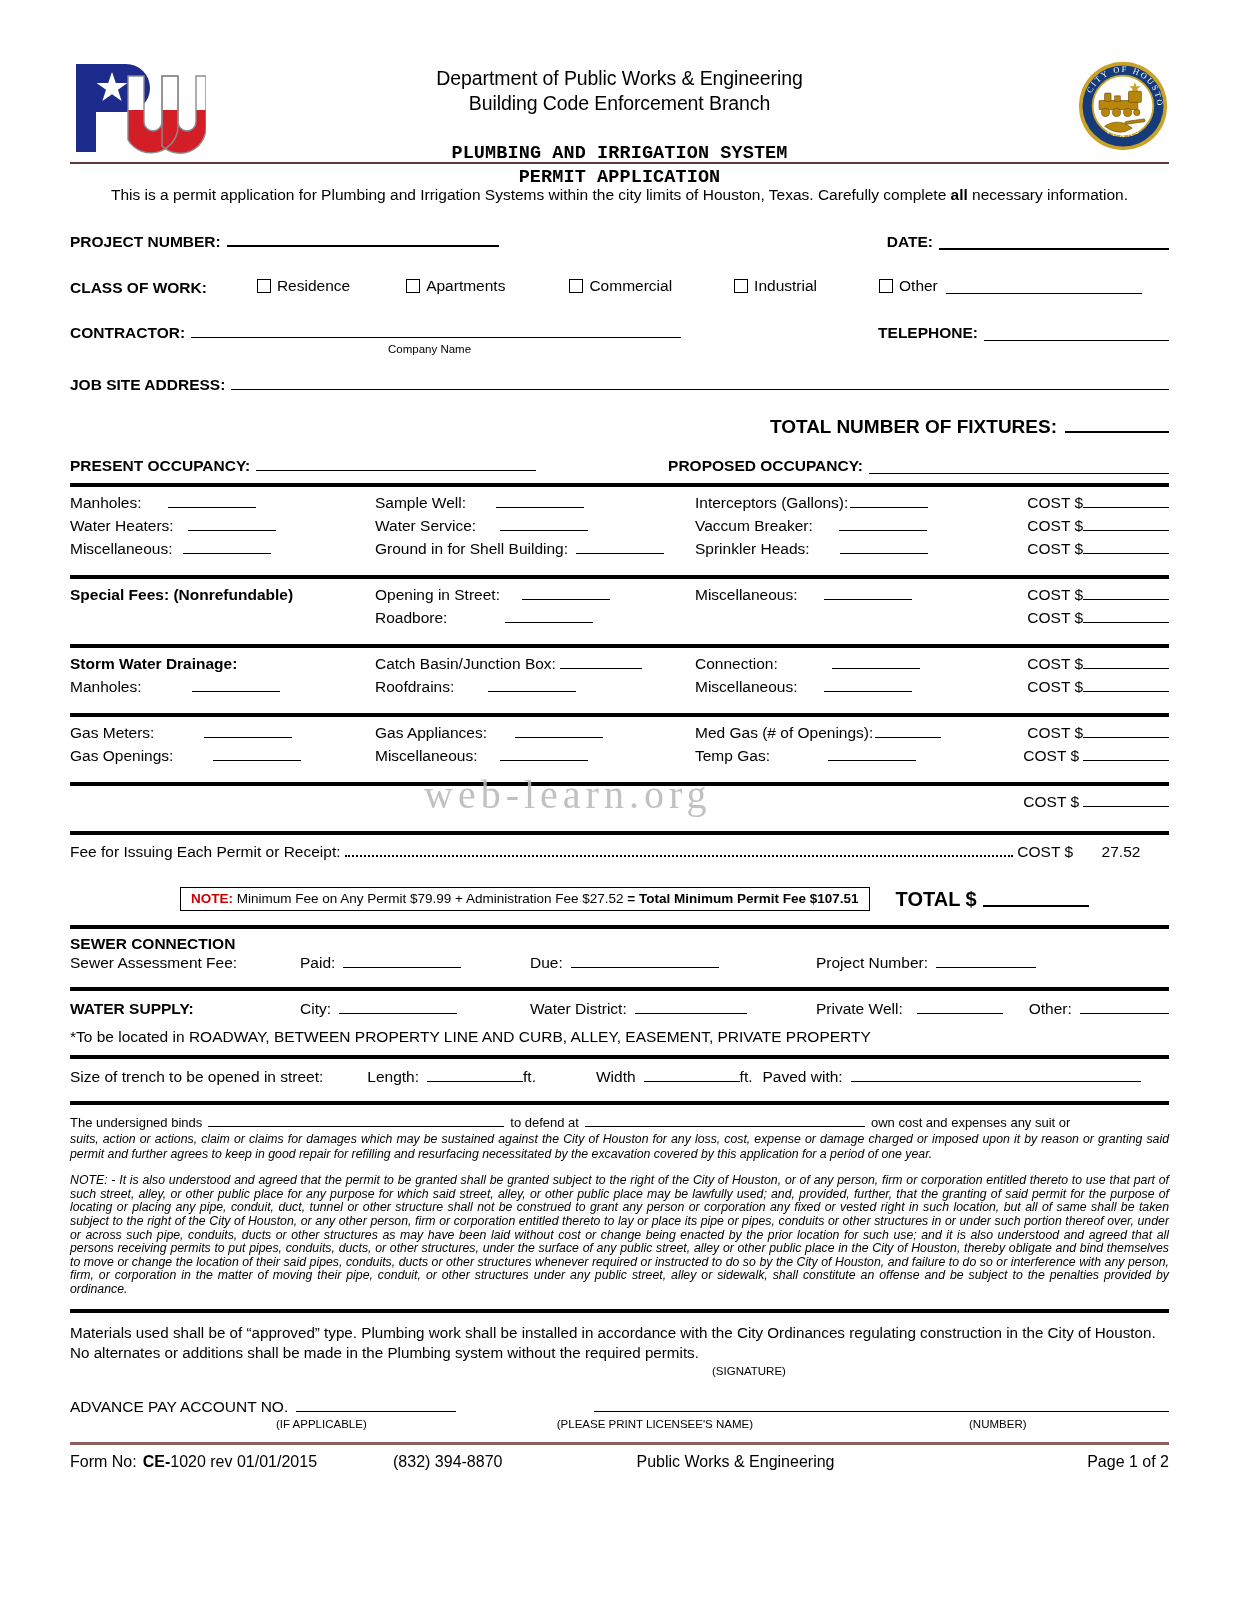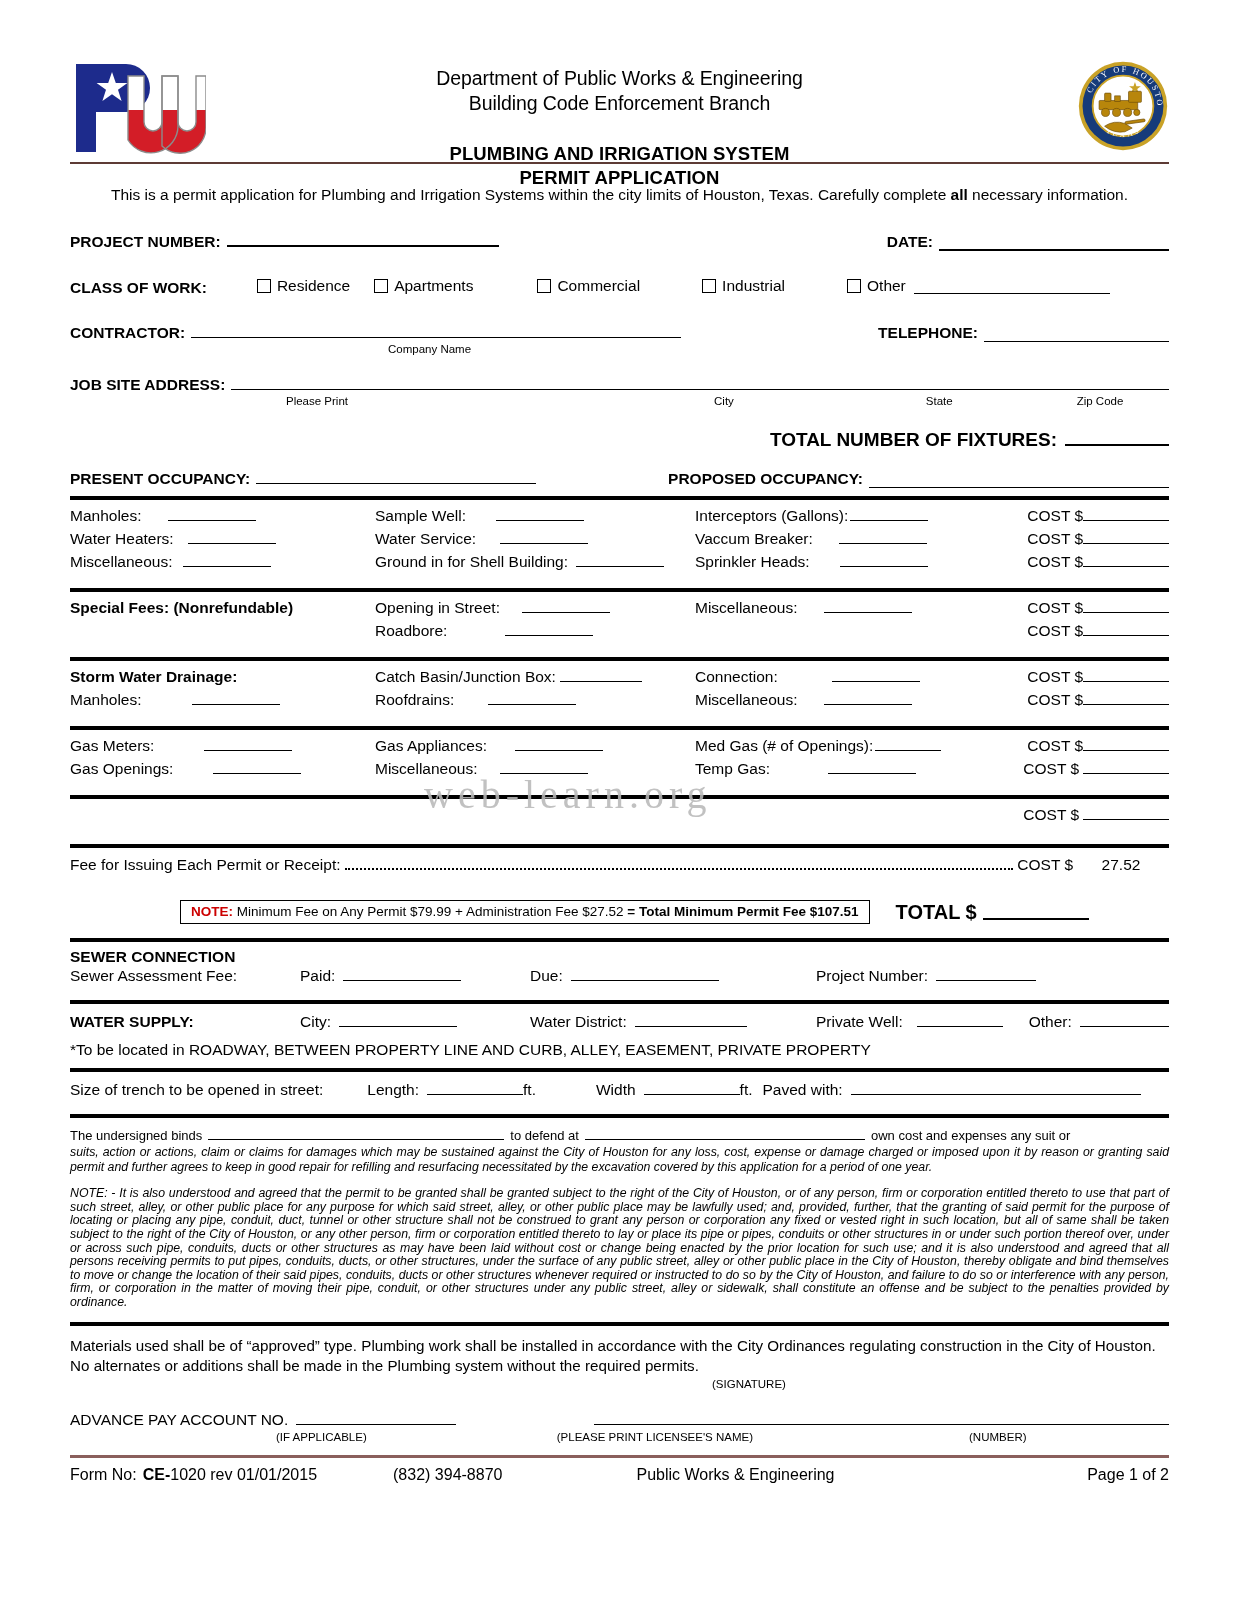--- a/index.html
+++ b/index.html
@@ -15,21 +15,21 @@
     overflow: hidden;
   }
   .page { position: relative; width: 1239px; height: 1603px; padding: 0 70px; }
 
   
   .header { display: flex; align-items: flex-start; padding-top: 46px; height: 150px; }
   .logo-cell { width: 200px; flex: 0 0 200px; padding-top: 12px; }
   .logo { width: 136px; height: 100px; display: block; }
   .head-center { flex: 1; text-align: center; padding-top: 20px; }
   .head-line { font-size: 19.5px; line-height: 25px; letter-spacing: -0.1px; }
-  .head-title { font-size: 18.5px; font-weight: bold; line-height: 24px; margin-top: 26px; letter-spacing: 0.1px; }
+  .head-title { font-size: 18.5px; font-weight: bold; line-height: 24px; margin-top: 26px; letter-spacing: 0.1px; font-family: Liberation Mono, monospace; }
   .seal-cell { width: 200px; flex: 0 0 200px; display: flex; justify-content: flex-end; padding-top: 14px; }
   .seal { width: 92px; height: 92px; display: block; }
 
   
   .rule-top { border-top: 2.5px solid #5d3b35; margin-top: 12px; }
   .rule-footer { border-top: 3px solid #8a5f5c; margin-top: 8px; }
   .hr-thick { border-top: 4px solid #000; margin: 6px 0 0 0; }
 
   
   .intro { font-size: 15.5px; margin-top: 22px; text-align: center; }
@@ -37,21 +37,21 @@
   .lbl { font-weight: bold; font-size: 15.5px; }
   .txt { font-size: 15.5px; }
   .sm { font-size: 11.5px; }
 
   .blank { display: inline-block; border-bottom: 1.6px solid #000; vertical-align: baseline; height: 15px; }
   .blank.b2 { border-bottom-width: 2px; }
 
   
   .fr { margin-top: 24px; display: flex; align-items: baseline; }
   .fr .left { display: flex; align-items: baseline; }
-  .fr .right { margin-left: auto; display: flex; align-items: flex-end; }
+  .fr .right { margin-left: auto; display: flex; align-items: center; }
 
   .caption-row { display: flex; font-size: 11.5px; margin-top: 1px; }
 
   
   .grid-row { display: flex; align-items: baseline; font-size: 15.5px; height: 23px; }
   .c1 { width: 305px; flex: 0 0 305px; display: flex; align-items: baseline; }
   .c2 { width: 320px; flex: 0 0 320px; display: flex; align-items: baseline; }
   .c3 { width: 300px; flex: 0 0 300px; display: flex; align-items: baseline; }
   .c4 { flex: 1; display: flex; align-items: baseline; justify-content: flex-end; }
   .sect { padding: 6px 0 7px 0; }
@@ -170,21 +170,21 @@
   </div>
 
   <div class="fr" style="margin-top:26px">
     <span class="lbl">CLASS OF WORK:</span>
 
     <span style="display:inline-flex;align-items:center;margin-left:50px">
       <span style="display:inline-block;width:14px;height:14px;border:1.6px solid #000;margin-right:6px"></span>
       <span class="txt">Residence</span>
     </span>
 
-    <span style="display:inline-flex;align-items:center;margin-left:24px">
+    <span style="display:inline-flex;align-items:center;margin-left:56px">
       <span style="display:inline-block;width:14px;height:14px;border:1.6px solid #000;margin-right:6px"></span>
       <span class="txt">Apartments</span>
     </span>
 
     <span style="display:inline-flex;align-items:center;margin-left:64px">
       <span style="display:inline-block;width:14px;height:14px;border:1.6px solid #000;margin-right:6px"></span>
       <span class="txt">Commercial</span>
     </span>
 
     <span style="display:inline-flex;align-items:center;margin-left:62px">
@@ -209,26 +209,20 @@
       <span class="blank" style="width:185px;margin-left:6px"></span>
     </div>
   </div>
   <div class="caption-row">
     <span style="margin-left:318px">Company Name</span>
   </div>
 
   <div class="fr" style="margin-top:20px">
     <span class="lbl">JOB SITE ADDRESS:</span>
     <span class="blank" style="flex:1;margin-left:6px"></span>
-  </div>
-  <div class="caption-row">
-    <span style="margin-left:216px">Please Print</span>
-    <span style="margin-left:366px">City</span>
-    <span style="margin-left:192px">State</span>
-    <span style="margin-left:124px">Zip Code</span>
   </div>
 
   <div class="fr" style="margin-top:22px;justify-content:flex-end">
     <span style="font-weight:bold;font-size:19px">TOTAL NUMBER OF FIXTURES:</span>
     <span class="blank b2" style="width:104px;margin-left:8px"></span>
   </div>
 
   <div class="fr" style="margin-top:18px">
     <div class="left">
       <span class="lbl">PRESENT OCCUPANCY:</span>

